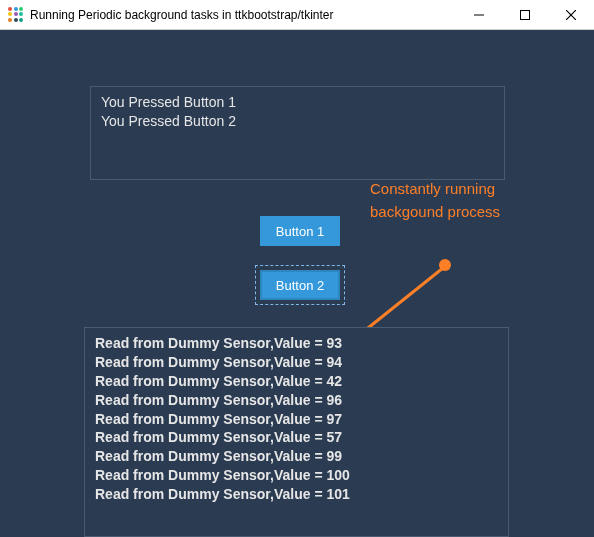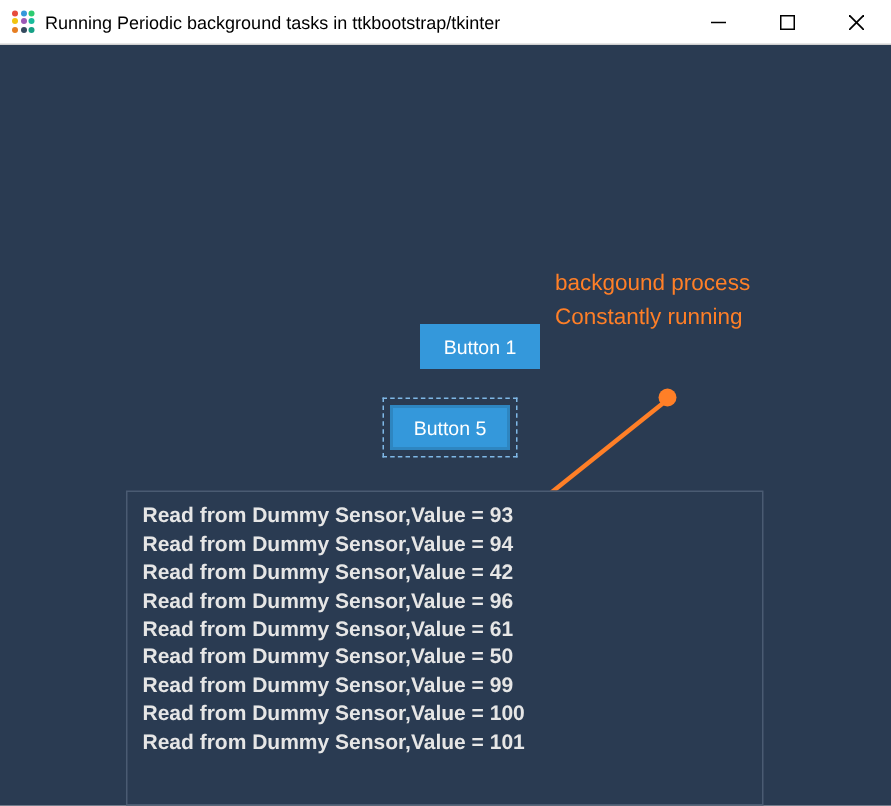--- a/index.html
+++ b/index.html
@@ -18,21 +18,21 @@
   .titlebar .winbtn { width: 46px; height: 30px; display: flex; align-items: center; justify-content: center; color: #000; font-size: 11px; }
   .winbtn svg { width: 10px; height: 10px; }
 
   
   .client { background: #2a3b52; width: 594px; height: 507px; position: relative; padding-top: 28px; }
 
   .textbox { background: #2a3b52; border: 1px solid #4a5b72; color: #e6e6e6; font-size: 14px; padding: 6px 10px; line-height: 1.35; }
   .tb-top { position: absolute; left: 90px; top: 56px; width: 415px; height: 94px; }
 
   .btn { background: #3498db; color: #fff; border: 1px solid #3498db; font-size: 13px; width: 80px; height: 30px; display: flex; align-items: center; justify-content: center; position: absolute; cursor: pointer; }
-  .btn1 { left: 260px; top: 186px; margin-left: 20px; }
+  .btn1 { left: 260px; top: 186px; }
   .btn2 { left: 260px; top: 240px; outline: 1px dashed #7fb8e6; outline-offset: 4px; border: 2px solid #2e86c1; }
 
   .annotation { position: absolute; left: 370px; top: 148px; width: 210px; color: #ff7f27; font-size: 15px; line-height: 1.5; }
 
   .arrow { position: absolute; left: 295px; top: 220px; width: 180px; height: 110px; pointer-events: none; }
 
   .tb-bot { position: absolute; left: 84px; top: 297px; width: 425px; height: 210px; font-weight: bold; }
   .logline { white-space: nowrap; }
 </style>
 </head>
@@ -65,49 +65,53 @@
   <div class="winbtn">
     <svg viewBox="0 0 10 10">
         <line x1="0" y1="0" x2="10" y2="10" stroke="#000" stroke-width="1.2"></line>
         <line x1="10" y1="0" x2="0" y2="10" stroke="#000" stroke-width="1.2"></line>
       </svg>
   </div>
 </div>
 
 <div class="client">
 
+  <div class="textbox tb-top">
+    <div class="logline">You Pressed Button 1</div>
+    <div class="logline">You Pressed Button 2</div>
+  </div>
 
   <div class="btn btn1">
     <span>Button 1</span>
   </div>
 
   <div class="btn btn2">
-    <span>Button 5</span>
+    <span>Button 2</span>
   </div>
 
   <div class="annotation">
+    <div>Constantly running</div>
     <div>backgound process</div>
-    <div>Constantly running</div>
   </div>
 
   <svg class="arrow" viewBox="0 0 180 110">
     <defs>
       <marker id="ah" markerWidth="8" markerHeight="8" refX="6" refY="4" orient="auto">
         <path d="M0,0 L8,4 L0,8 Z" fill="#ff7f27"></path>
       </marker>
     </defs>
     <circle cx="150" cy="15" r="6" fill="#ff7f27"></circle>
     <line x1="148" y1="18" x2="48" y2="98" stroke="#ff7f27" stroke-width="3" marker-end="url(#ah)"></line>
   </svg>
 
   <div class="textbox tb-bot">
     <div class="logline">Read from Dummy Sensor,Value = 93</div>
     <div class="logline">Read from Dummy Sensor,Value = 94</div>
     <div class="logline">Read from Dummy Sensor,Value = 42</div>
     <div class="logline">Read from Dummy Sensor,Value = 96</div>
-    <div class="logline">Read from Dummy Sensor,Value = 61</div>
-    <div class="logline">Read from Dummy Sensor,Value = 50</div>
+    <div class="logline">Read from Dummy Sensor,Value = 97</div>
+    <div class="logline">Read from Dummy Sensor,Value = 57</div>
     <div class="logline">Read from Dummy Sensor,Value = 99</div>
     <div class="logline">Read from Dummy Sensor,Value = 100</div>
     <div class="logline">Read from Dummy Sensor,Value = 101</div>
   </div>
 
 </div>
 
 </body></html>

